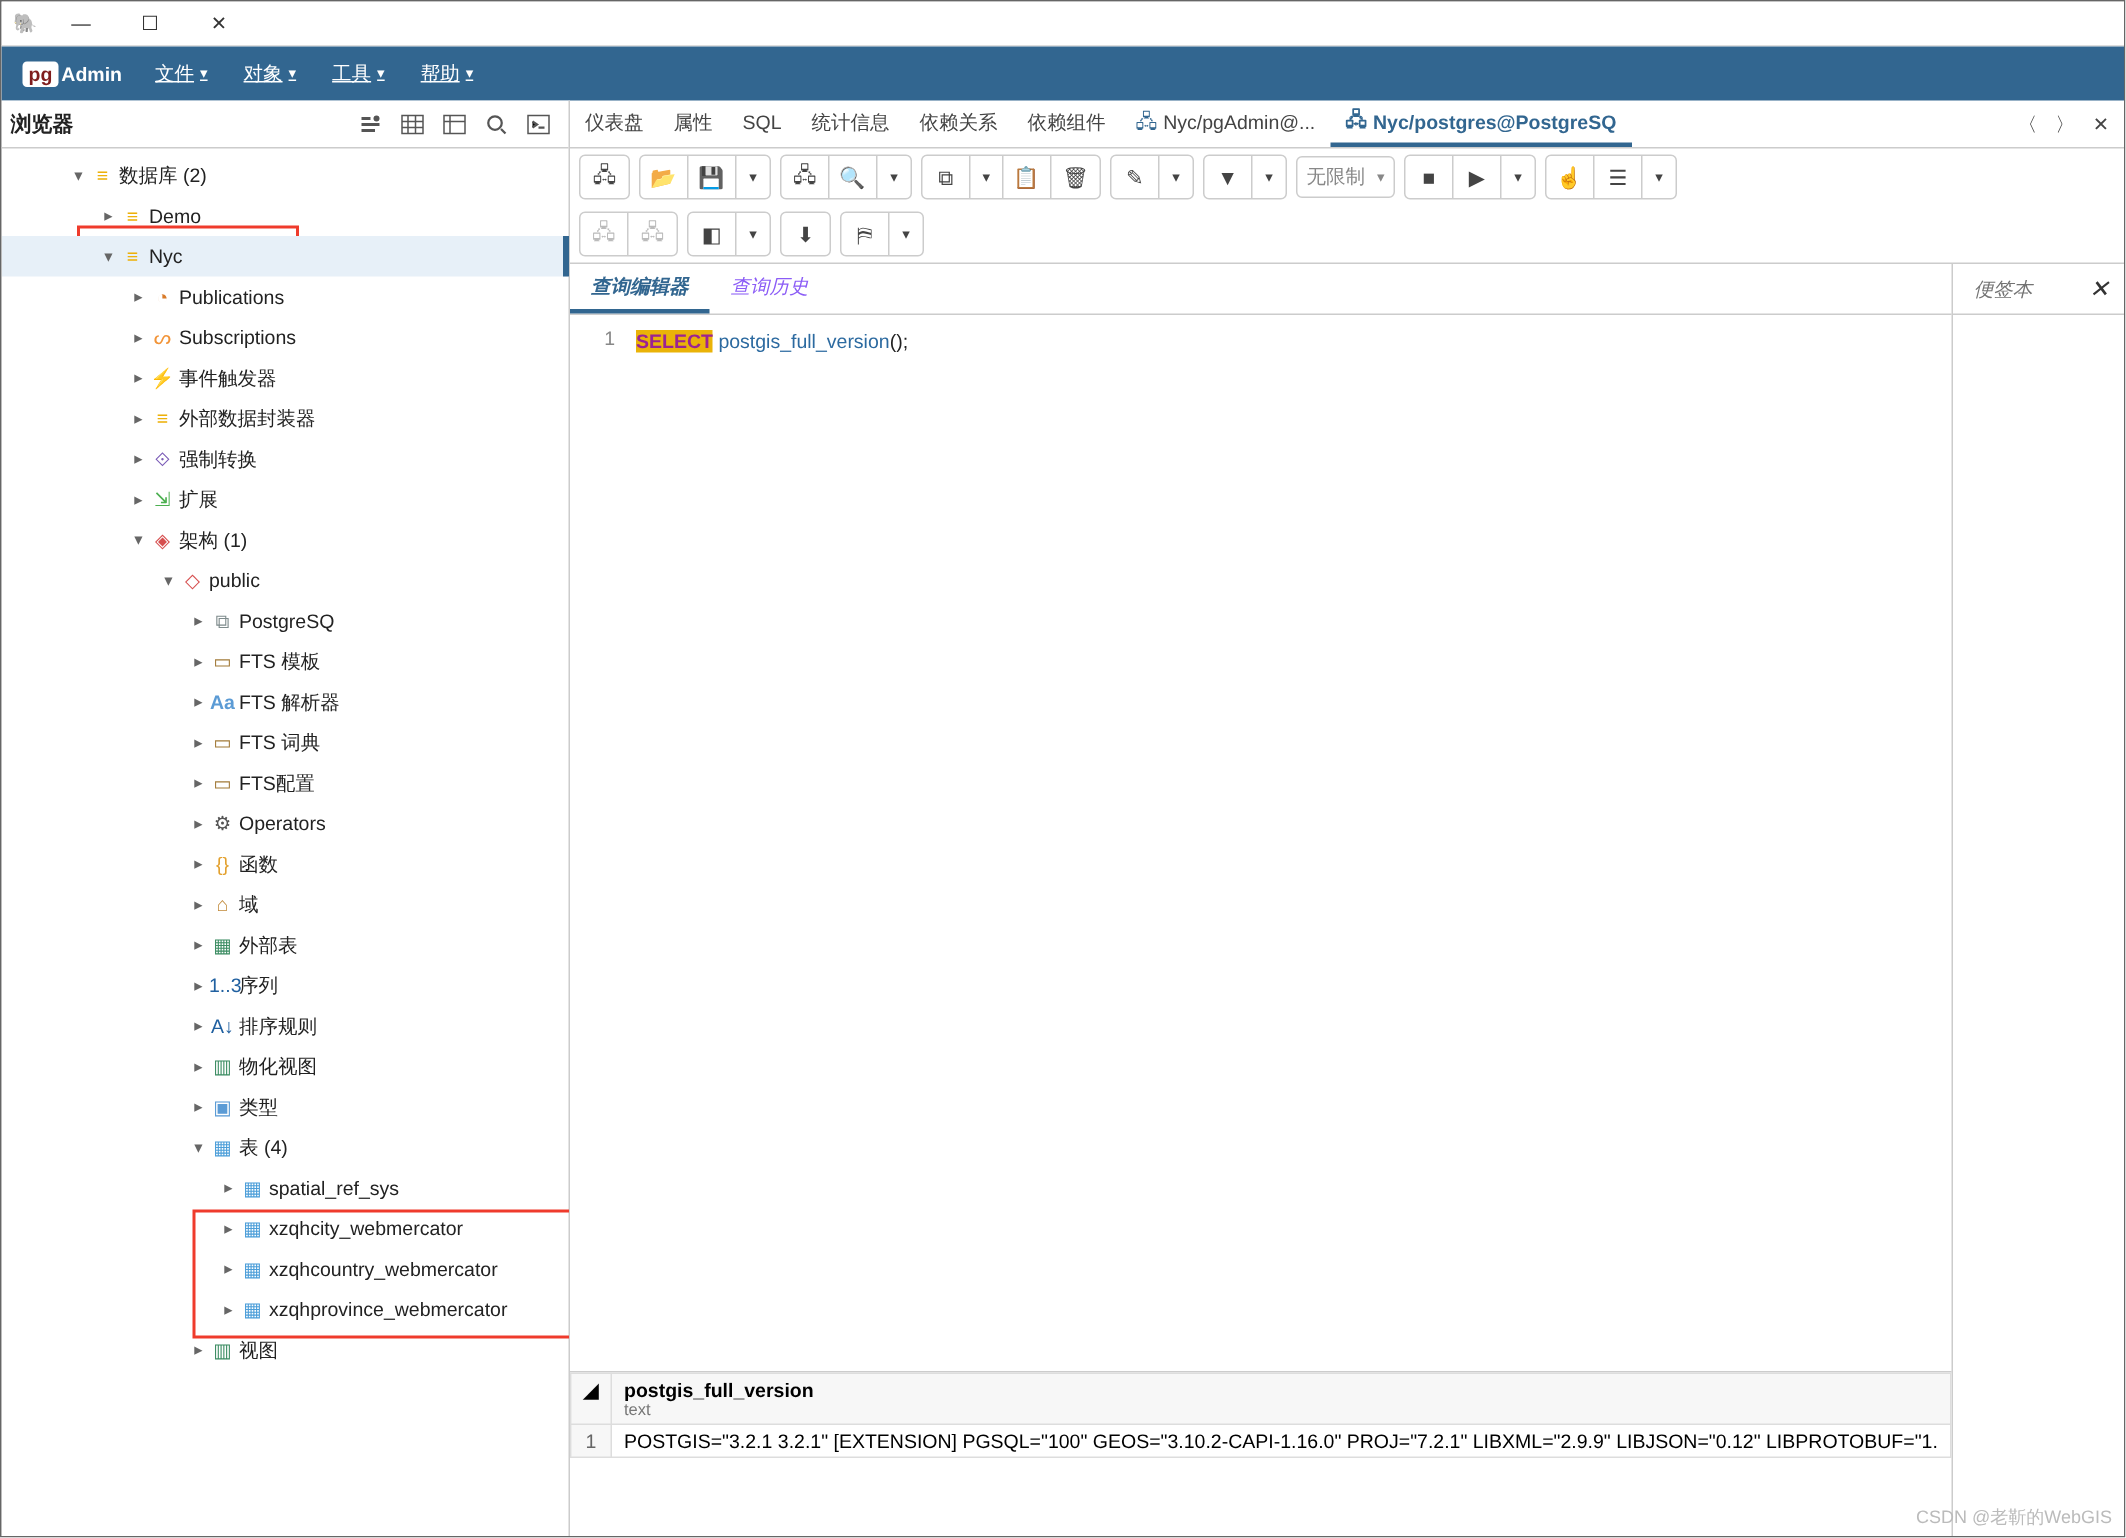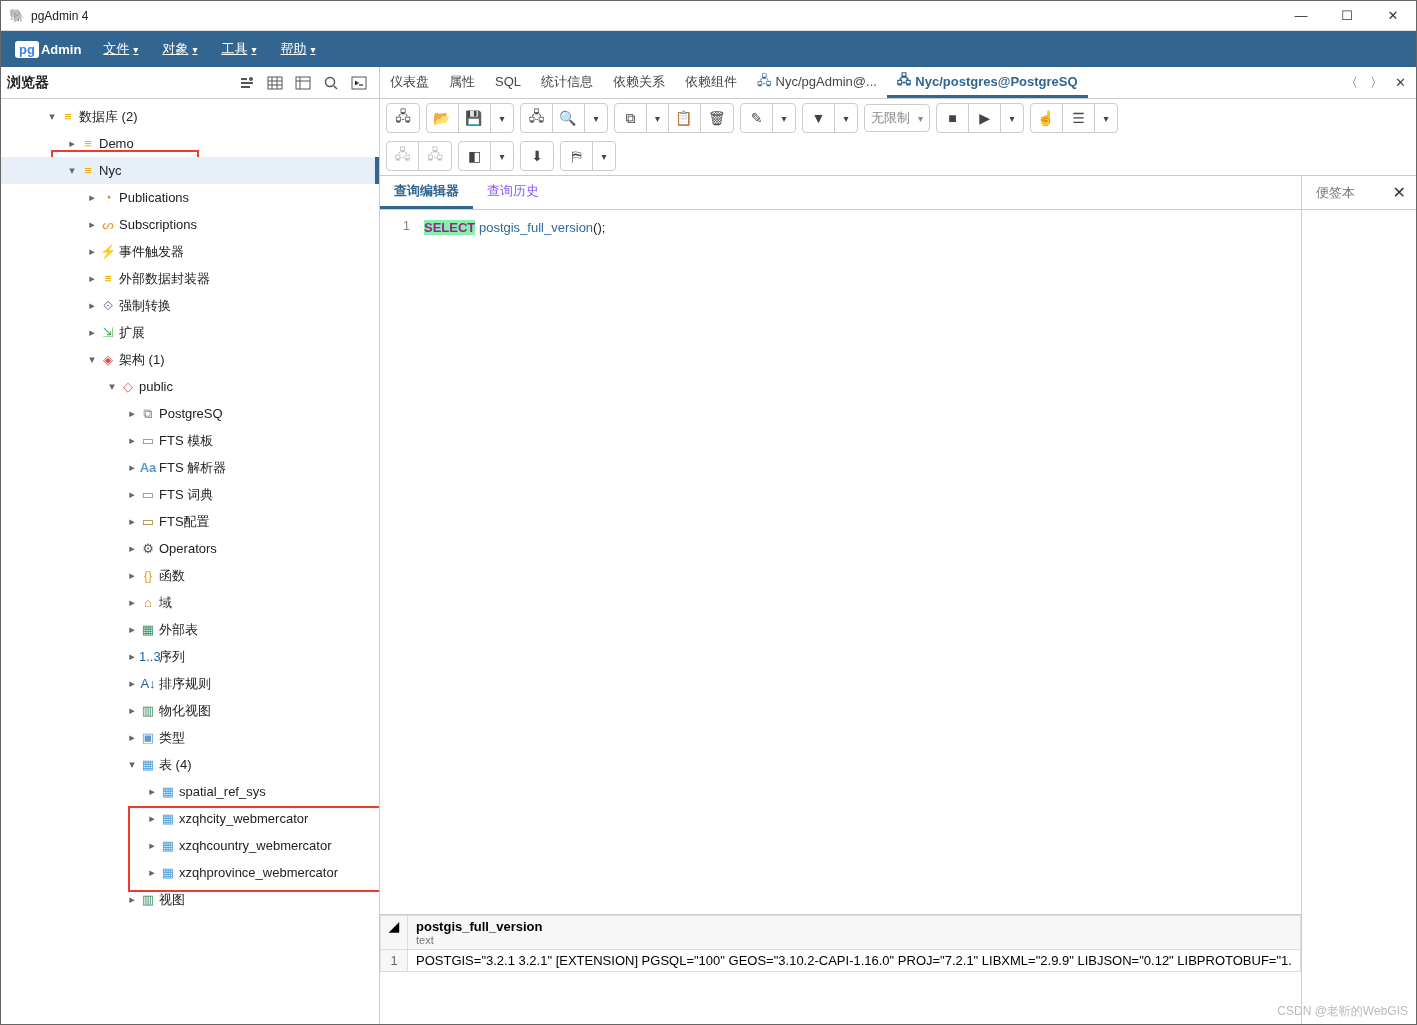--- a/index.html
+++ b/index.html
@@ -5,21 +5,21 @@
 * { box-sizing: border-box; margin: 0; padding: 0; font-family: "Segoe UI", Tahoma, sans-serif; font-size: 13px; }
 html, body { height: 100%; background: #fff; }
 .window { width: 1417px; height: 1025px; border: 1px solid #666; display: flex; flex-direction: column; overflow: hidden; position: relative; }
 .win-titlebar { height: 30px; background: #fff; display: flex; align-items: center; padding-left: 8px; border-bottom: 1px solid #ddd; }
 .win-titlebar .title-icon { width: 16px; height: 16px; margin-right: 6px; color:#326690;}
 .win-titlebar .title-text { flex: 1; font-size: 12px; color:#222;}
 .win-controls { display: flex; }
 .win-controls div { width: 46px; height: 30px; display: flex; align-items: center; justify-content: center; color:#333;}
 .menubar { height: 36px; background: #326690; display: flex; align-items: center; padding: 0 4px; color: #fff; }
 .menubar .logo { display: flex; align-items: center; padding: 0 10px; font-weight: bold; font-size: 18px; }
-.menubar .logo .pg { background: #fff; color: #3b82f6; border-radius: 3px; padding: 1px 4px; margin-right: 2px; }
+.menubar .logo .pg { background: #fff; color: #7f1d1d; border-radius: 3px; padding: 1px 4px; margin-right: 2px; }
 .menubar .menu-item { padding: 0 12px; height: 100%; display: flex; align-items: center; font-size: 14px; cursor: pointer; text-decoration: underline; }
 .menubar .chev { margin-left: 4px; font-size: 10px; }
 .body { flex: 1; display: flex; overflow: hidden; justify-content: center; }
 .sidebar { width: 379px; border-right: 1px solid #ccc; display: flex; flex-direction: column; background:#fff;}
 .sidebar-header { height: 32px; border-bottom: 1px solid #ccc; display: flex; align-items: center; padding: 0 6px; }
 .sidebar-header .title { flex: 1; font-weight: 600; color:#222;font-size:14px;}
 .sidebar-header .btn, .tb-btn { width: 28px; height: 26px; display: flex; align-items: center; justify-content: center; border: 1px solid transparent; border-radius: 3px; color:#555; cursor:pointer;}
 .tree { flex: 1; overflow-y: auto; padding: 4px 0 4px 0; position:relative;}
 .tree-row { display: flex; align-items: center; height: 27px; white-space: nowrap; cursor:pointer; color:#222;}
 .tree-row.selected { background: #e7f0f8; position:relative;}
@@ -38,28 +38,28 @@
 .tb-group{display:flex;border:1px solid #ccc;border-radius:4px;overflow:hidden;margin-right:6px;}
 .tb-group .tb-btn{border:none;border-right:1px solid #ccc;border-radius:0;height:28px;}
 .tb-group .tb-btn:last-child{border-right:none;}
 .tb-btn{width:32px;height:28px;color:#444;font-size:14px;}
 .tb-btn.small{width:22px;font-size:10px;}
 .tb-select{height:28px;border:1px solid #ccc;border-radius:4px;display:flex;align-items:center;padding:0 6px;color:#888;margin-right:6px;}
 .tb-select .dd{margin-left:8px;font-size:10px;}
 .editor-row { flex:1; display:flex; overflow:hidden;}
 .editor-col{flex:1;display:flex;flex-direction:column;border-right:1px solid #ccc;}
 .notes-col{width:200px;display:flex;flex-direction:column;}
-.sub-tabs{height:34px;border-bottom:1px solid #ccc;display:flex;align-items:stretch;}
+.sub-tabs{height:34px;border-bottom:1px solid #ccc;display:flex;align-items:stretch;font-style:italic;}
 .sub-tabs .tab{padding:0 14px;display:flex;align-items:center;color:#8b5cf6;cursor:pointer;border-bottom:3px solid transparent;}
 .sub-tabs .tab.active{color:#326690;border-bottom:3px solid #326690;font-weight:600;}
 .sub-tabs .x{margin-left:auto;padding:0 10px;display:flex;align-items:center;cursor:pointer;color:#333;font-size:16px;}
 .code{flex:1;display:flex;font-family:Consolas,monospace;font-size:14px;}
 .gutter{width:40px;text-align:right;padding:8px 10px 0 0;color:#888;background:#fff;}
 .code-body{flex:1;padding:8px 0 0 4px;line-height:20px;}
-.kw{color:#9b2393;font-weight:bold;background:#86efac;}
+.kw{color:#9b2393;font-weight:bold;background:#eab308;}
 .fn{color:#2c6aa0;}
 .pn{color:#222;}
 .results{display:flex;flex-direction:column;border-top:1px solid #ccc;height:110px;}
 .results .sub-tabs{height:34px;}
 .grid{flex:1;overflow:auto;font-size:12px;}
 .grid table{border-collapse:collapse;width:100%;}
 .grid th,.grid td{border:1px solid #ddd;padding:3px 8px;text-align:left;white-space:nowrap;vertical-align:top;}
 .grid th{background:#f7f7f7;font-weight:600;}
 .grid th .sub{font-weight:normal;color:#777;display:block;font-size:11px;}
 .grid td.idx{background:#f7f7f7;text-align:center;color:#666;width:28px;}
@@ -69,21 +69,20 @@
 .ico-db{color:#edb10a;} .ico-pub{color:#d87b2a;} .ico-sub{color:#f29438;} .ico-evt{color:#5a9bd5;} .ico-wrap{color:#edb10a;} .ico-cast{color:#7b5cb7;} .ico-ext{color:#4caf50;} .ico-schema{color:#d64f4f;} .ico-public{color:#d64f4f;} .ico-agg{color:#7f8c8d;} .ico-fts{color:#a47d3d;} .ico-aa{color:#5b9bd5;font-weight:bold;font-size:10px;} .ico-op{color:#555;} .ico-func{color:#e3a02d;} .ico-dom{color:#c18a3a;} .ico-fort{color:#3c8d63;} .ico-seq{color:#2060a0;font-size:10px;} .ico-coll{color:#2060a0;font-size:10px;} .ico-mat{color:#3c8d63;} .ico-type{color:#5b9bd5;} .ico-table{color:#4c9ed9;} .ico-view{color:#3c8d63;}
 .conn-icon{color:#326690;margin-right:4px;}
 </style>
 </head>
 <body>
 
 <div class="window">
 
   <div class="win-titlebar">
     <span class="title-icon">🐘</span>
-    <span class="title-text">pgAdmin 4</span>
     <div class="win-controls">
       <div>—</div>
       <div>☐</div>
       <div>✕</div>
     </div>
   </div>
 
   <div class="menubar">
     <div class="logo">
       <span class="pg">pg</span>

